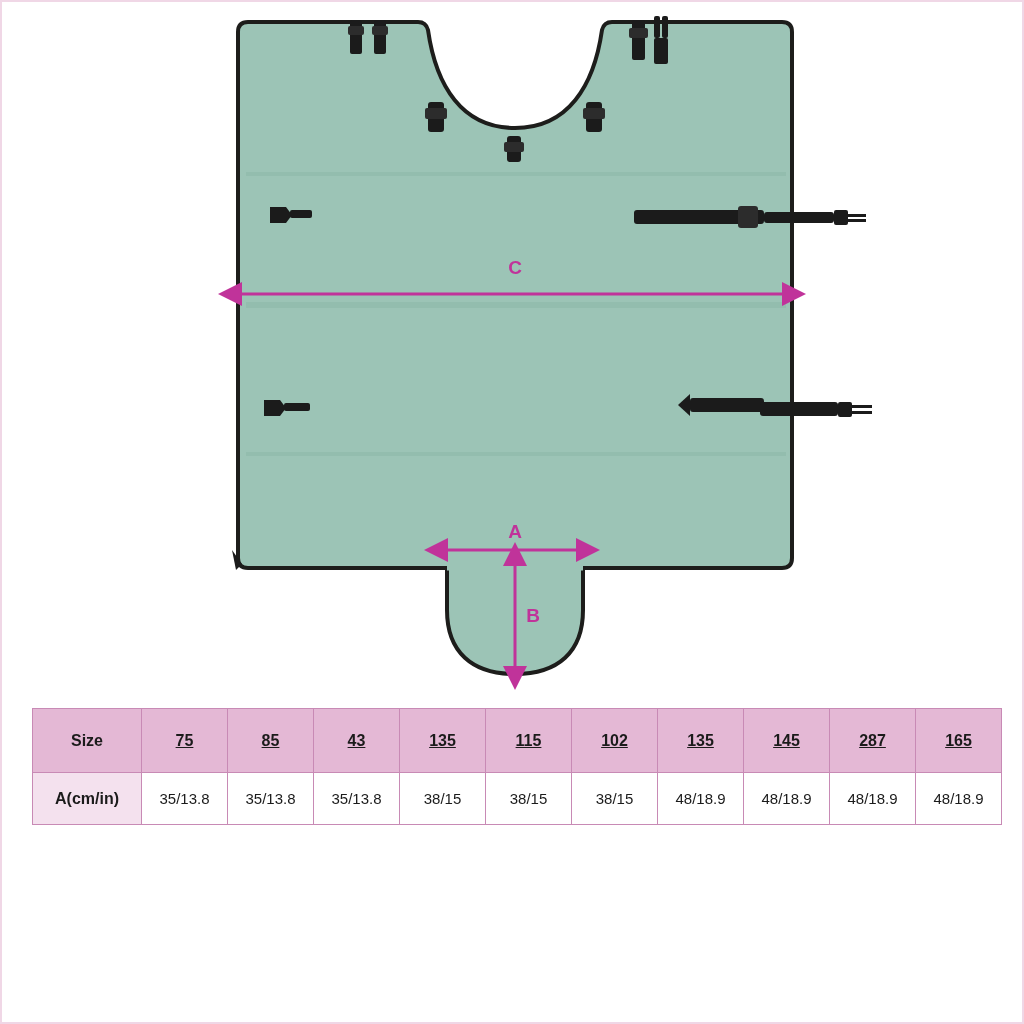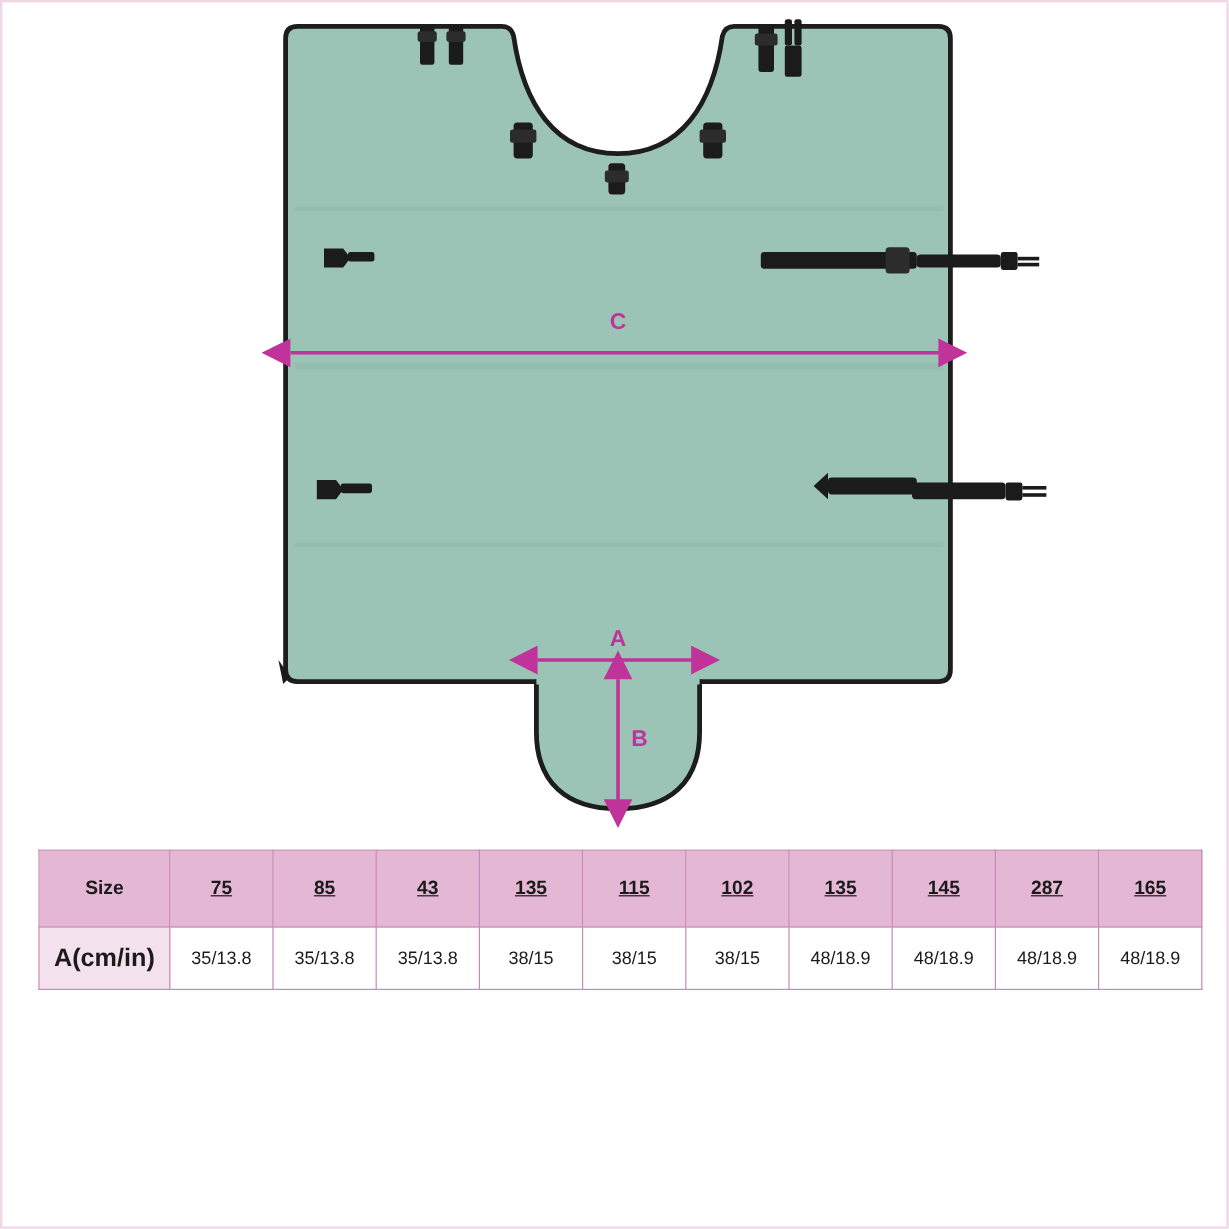--- a/index.html
+++ b/index.html
@@ -55,21 +55,21 @@
   }
   #size-table thead th {
     background: #e4b8d5;
     font-weight: bold;
     font-size: 16px;
     height: 64px;
   }
   #size-table tbody th {
     background: #f4e1ee;
     font-weight: bold;
-    font-size: 21px;
+    font-size: 16px;
   }
   #size-table tbody td {
     background: #ffffff;
   }
   .col-head { width: 109px; }
   .col-val { width: 86px; text-decoration: underline; }
 </style>
 </head>
 <body>
 

